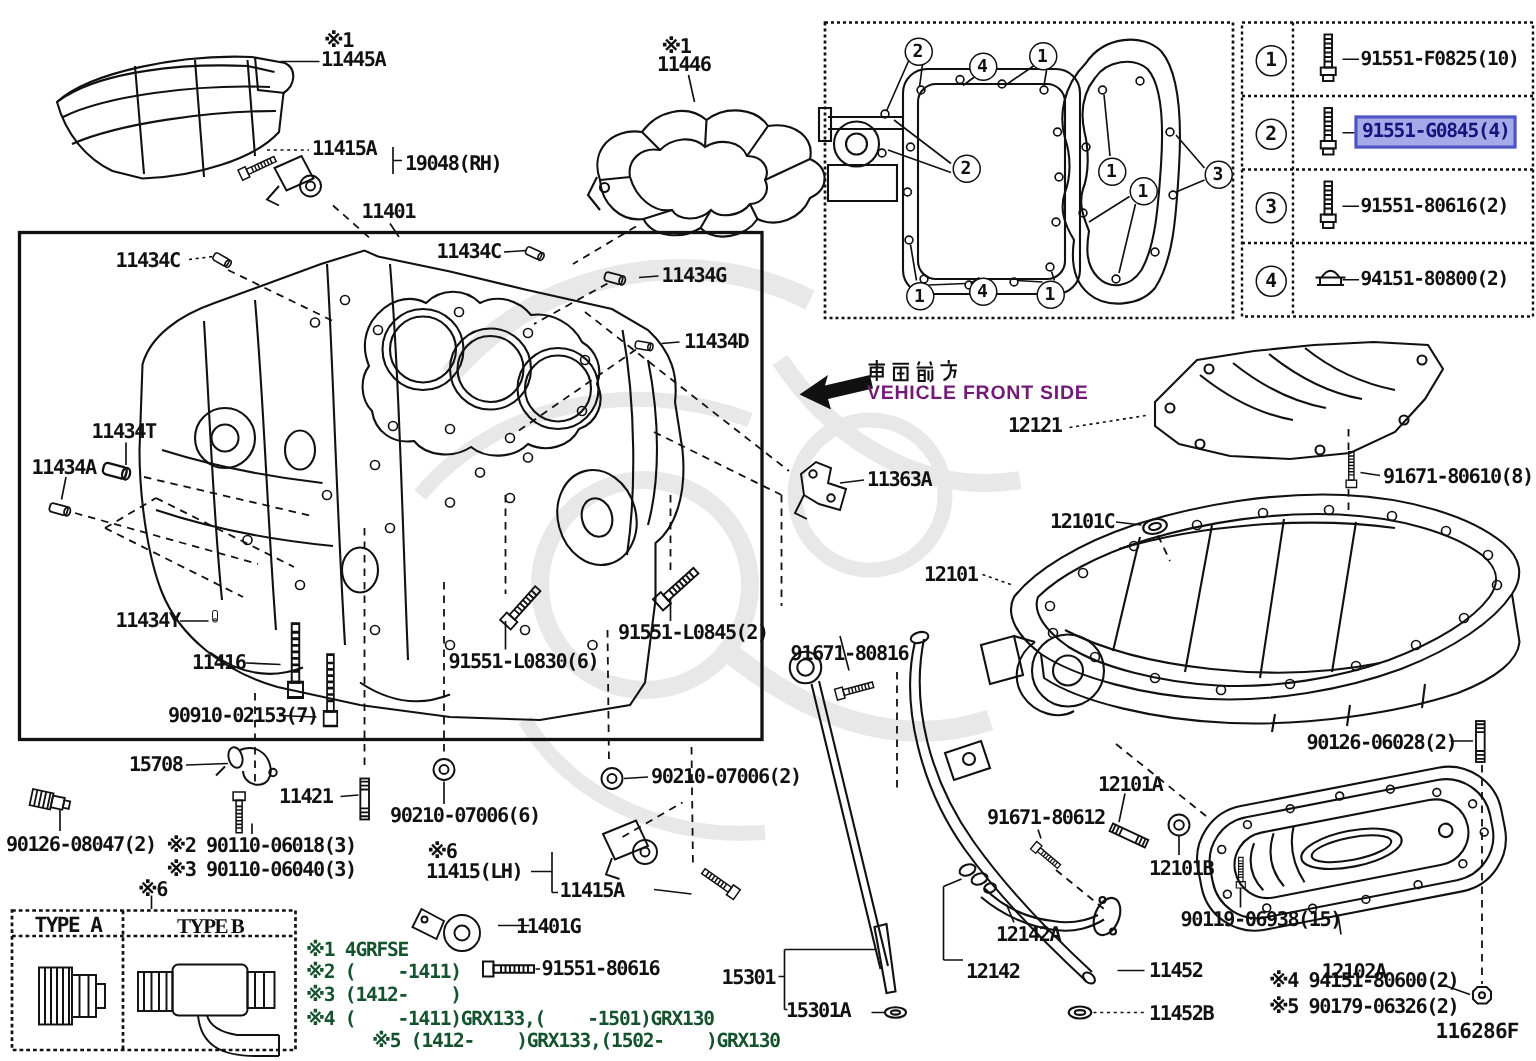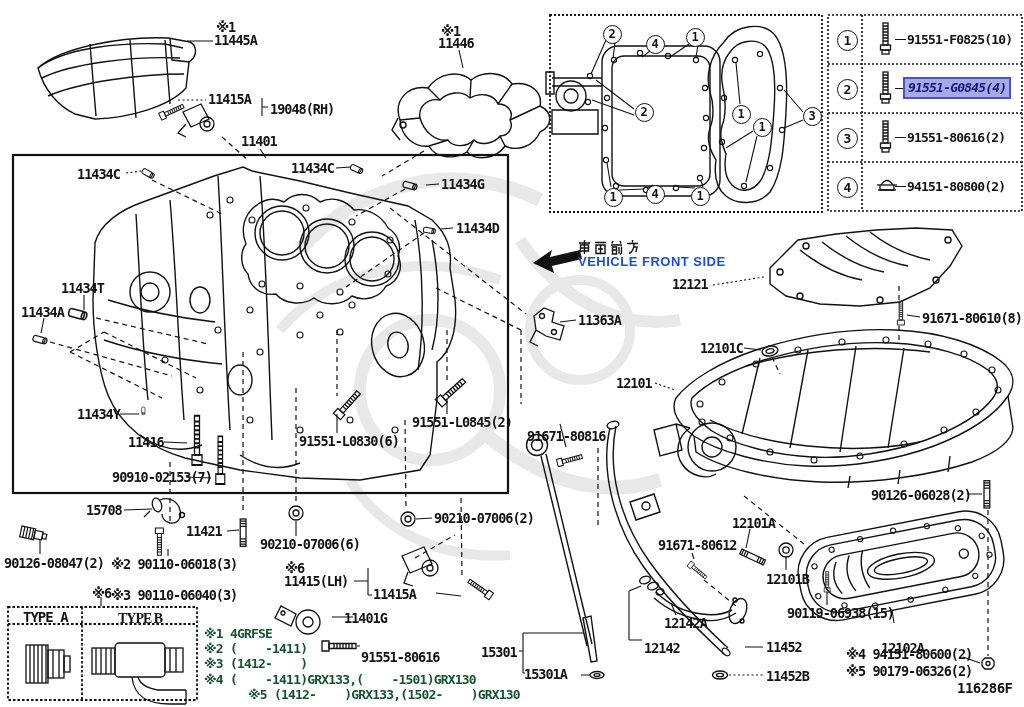--- a/index.html
+++ b/index.html
@@ -14,25 +14,25 @@
           background:#fff;text-align:center;font:bold 12px/17px "DejaVu Sans Mono","DejaVu Sans",monospace;
           color:#111;cursor:pointer;}
   .lrow{position:absolute;width:192px;height:49px;}
   .lnum{position:absolute;left:8px;top:15px;width:19px;height:19px;border:1.8px solid #111;
         border-radius:50%;text-align:center;font:bold 13px/19px "DejaVu Sans Mono","DejaVu Sans",monospace;color:#111;}
   .licon{position:absolute;left:46px;top:6px;}
   .licon.g{top:15px;}
   .rowdash{position:absolute;left:66px;top:24px;width:11px;border-top:1.4px solid #111;}
   .lpart{position:absolute;left:78px;top:17px;font:bold 13px/16px "DejaVu Sans Mono","DejaVu Sans",monospace;
          letter-spacing:-0.8px;color:#111;white-space:pre;cursor:pointer;}
-  .lpart.hl{background:#a5aae8;border:2px solid #4d53c4;color:#14147d;padding:1px 3px;left:74px;top:13px;font-style:italic;}
+  .lpart.hl{background:#a5aae8;border:2px solid #4d53c4;color:#14147d;padding:1px 3px;left:74px;top:13px;}
   .typehdr{position:absolute;font:bold 14px/15px "DejaVu Sans Mono","DejaVu Sans",monospace;
            letter-spacing:-1px;color:#111;}
   .vfs{position:absolute;left:578px;top:255px;font:bold 13px/14px "Liberation Sans",sans-serif;
-       letter-spacing:.5px;color:#1d4ed8;}
+       letter-spacing:.5px;color:#701a75;}
   .kanji-real{position:absolute;left:576px;top:238px;width:66px;height:16px;color:transparent;
        font:bold 14px/16px "DejaVu Sans",sans-serif;overflow:hidden;}
   .figcode{position:absolute;left:957px;top:681px;font:bold 14px/15px "DejaVu Sans Mono","DejaVu Sans",monospace;
        letter-spacing:-0.5px;color:#111;}
 </style>
 </head>
 <body>
 
 <div id="stage">
 
@@ -430,30 +430,30 @@
       <div class="plabel" style="left: 61px; top: 281px;">11434T</div>
       <div class="plabel" style="left: 21px; top: 305px;">11434A</div>
       <div class="plabel" style="left: 77px; top: 407px;">11434Y</div>
       <div class="plabel" style="left: 128px; top: 435px;">11416</div>
       <div class="plabel" style="left: 96px; top: 470px; margin-left: 16px;">90910-02153(7)</div>
       <div class="plabel" style="left: 86px; top: 503px;">15708</div>
       <div class="plabel" style="left: 186px; top: 524px;">11421</div>
       <div class="plabel" style="left: 260px; top: 537px;">90210-07006(6)</div>
       <div class="plabel" style="left: 4px; top: 556px;">90126-08047(2)</div>
       <div class="plabel" style="left: 111px; top: 557px;">※2 90110-06018(3)</div>
-      <div class="plabel" style="left: 111px; top: 588px;">※3 90110-06040(3)</div>
+      <div class="plabel" style="left: 111px; top: 573px;">※3 90110-06040(3)</div>
       <div class="plabel" style="left: 92px; top: 586px;">※6</div>
       <div class="plabel" style="left: 299px; top: 434px;">91551-L0830(6)</div>
       <div class="plabel" style="left: 412px; top: 415px;">91551-L0845(2)</div>
       <div class="plabel" style="left: 434px; top: 511px;">90210-07006(2)</div>
       <div class="plabel" style="left: 285px; top: 561px;">※6</div>
       <div class="plabel" style="left: 284px; top: 574px;">11415(LH)</div>
       <div class="plabel" style="left: 373px; top: 587px;">11415A</div>
       <div class="plabel" style="left: 344px; top: 611px;">11401G</div>
-      <div class="plabel" style="left: 361px; top: 639px; margin-top: 11px;">91551-80616</div>
+      <div class="plabel" style="left: 361px; top: 639px;">91551-80616</div>
       <div class="plabel" style="left: 481px; top: 645px;">15301</div>
       <div class="plabel" style="left: 524px; top: 667px;">15301A</div>
       <div class="plabel" style="left: 527px; top: 409px; margin-top: 20px;">91671-80816</div>
       <div class="plabel" style="left: 578px; top: 313px;">11363A</div>
       <div class="plabel" style="left: 672px; top: 277px;">12121</div>
       <div class="plabel" style="left: 700px; top: 341px;">12101C</div>
       <div class="plabel" style="left: 616px; top: 376px;">12101</div>
       <div class="plabel" style="left: 922px; top: 311px;">91671-80610(8)</div>
       <div class="plabel" style="left: 871px; top: 488px;">90126-06028(2)</div>
       <div class="plabel" style="left: 732px; top: 516px;">12101A</div>

